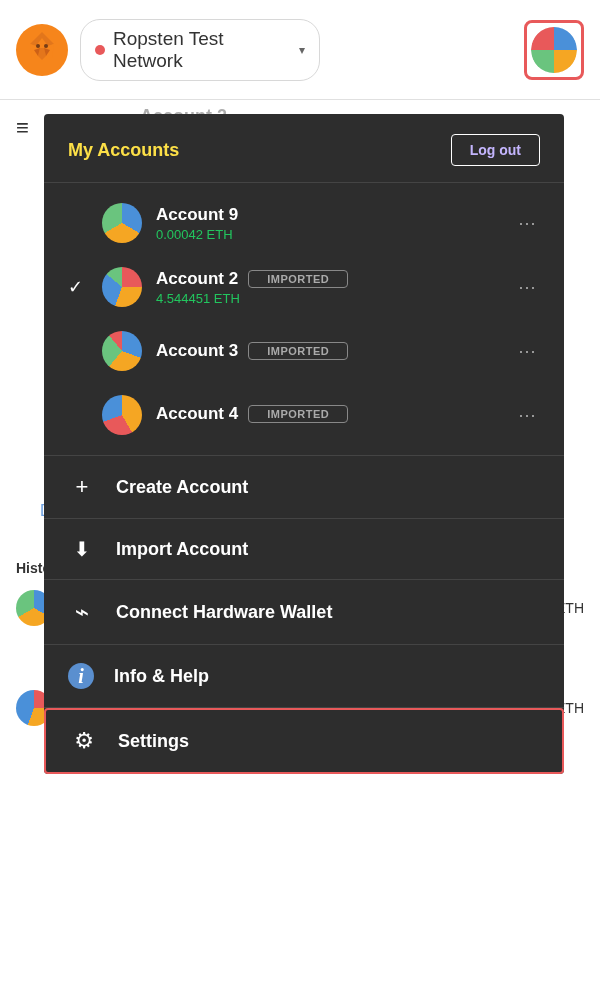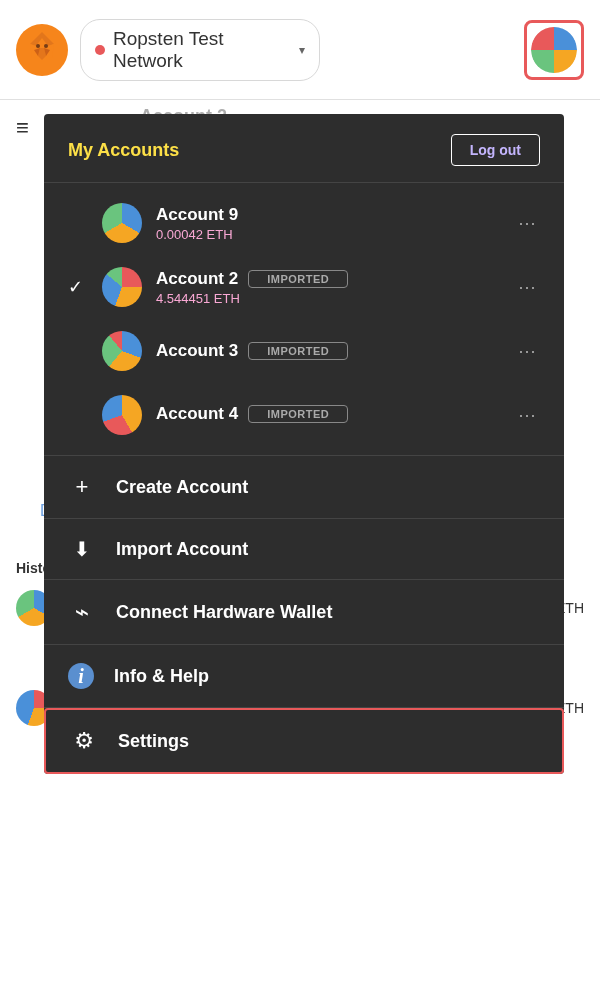--- a/index.html
+++ b/index.html
@@ -263,21 +263,21 @@
       font-size: 17px;
       font-weight: 600;
       color: #ffffff;
       display: flex;
       align-items: center;
       gap: 10px;
     }
 
     .account-balance {
       font-size: 13px;
-      color: #f9a8d4;
+      color: #22c55e;
       margin-top: 2px;
     }
 
     .imported-badge {
       background: transparent;
       border: 1.5px solid #888;
       border-radius: 4px;
       color: #aaa;
       font-size: 11px;
       padding: 2px 18px;

